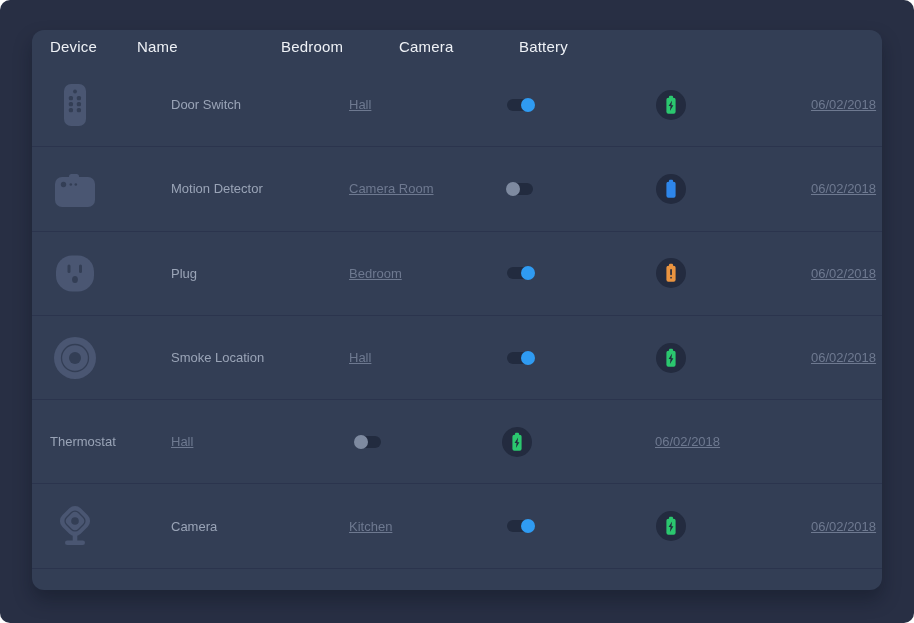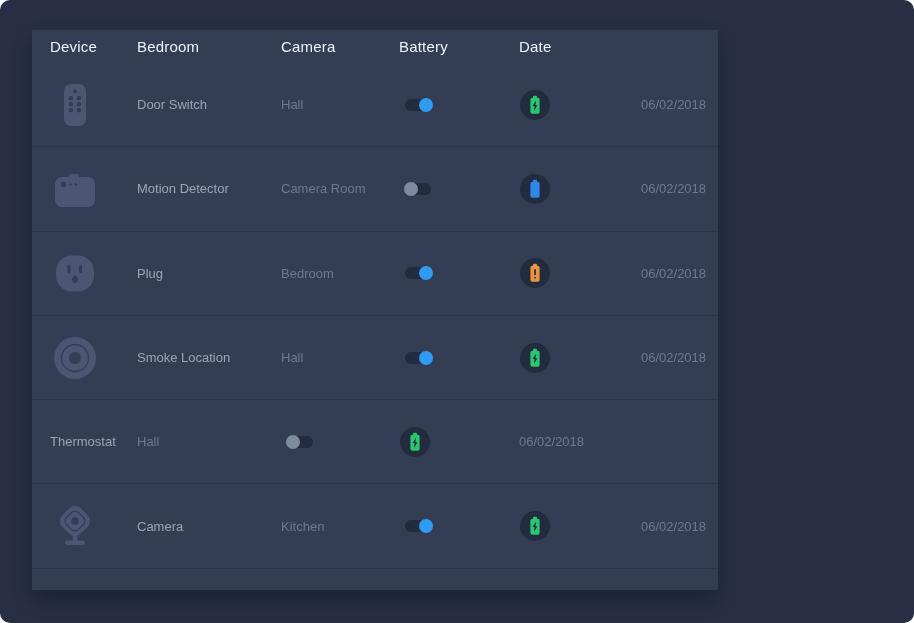--- a/index.html
+++ b/index.html
@@ -20,44 +20,45 @@
     --battery-full:#2e86ea;
     --battery-low:#ea9440;
   }
   .window{
     position:relative; width:914px; height:623px;
     background:var(--window-bg);
     border-radius:10px; overflow:hidden;
     box-sizing:border-box; padding:30px 32px;
   }
   .card{
-    width:686px; height:560px;
+    width:850px; height:560px;
     background:var(--card-bg);
-    border-radius:1px;
+    border-radius:12px;
     box-shadow:0 10px 18px rgba(10,14,25,0.35);
     box-sizing:border-box;
     overflow:hidden;
   }
   .grid-row{
     display:grid;
     grid-template-columns:87px 144px 118px 120px 122px 170px 1fr;
     padding:0 36px 0 18px;
     align-items:center;
   }
   .header-row{ height:33px; }
   .header-row .col{
     color:var(--header-text); font-size:15px; letter-spacing:.2px;
   }
   .row{
     height:84.3px;
     border-bottom:1px solid var(--divider);
     box-sizing:border-box;
+    gap:34px;
   }
   .cell-name{ color:var(--name-text); font-size:13px; }
-  .cell-dim{ color:var(--dim-text); font-size:13px; }
+  .cell-dim{ color:var(--dim-text); font-size:13px;text-decoration:underline; }
 
   
   .device-icon{ width:46px; height:46px; margin-left:2px; display:block; }
   .device-icon .shape{ fill:var(--icon); }
   .device-icon .detail{ fill:var(--card-bg); }
   .device-icon .detail-stroke{ fill:none; stroke:var(--card-bg); stroke-width:1.3px; }
   .thermo-text{ font-family:"Liberation Sans",sans-serif; font-size:11px; font-weight:bold; }
 
   
   .toggle{
@@ -95,24 +96,24 @@
   .kebab .dot{ width:3px; height:3px; border-radius:50%; background:#8d97ab; }
 </style>
 </head>
 <body>
 
 <div class="window">
   <div class="card">
 
     <div class="grid-row header-row">
       <div class="col">Device</div>
+      <div class="col">Name</div>
       <div class="col">Bedroom</div>
       <div class="col">Camera</div>
       <div class="col">Battery</div>
-      <div class="col">Date</div>
       <div class="col"></div>
     </div>
 
     <div class="rows">
   <div class="grid-row row">
     <div class="cell icon-slot">
             <svg class="device-icon" viewBox="0 0 46 46">
     <rect class="shape" x="12" y="2" width="22" height="42" rx="7"></rect>
     <circle class="detail" cx="23" cy="9.5" r="1.9"></circle>
     <rect class="detail" x="16.8" y="14" width="4.2" height="4.2" rx="1.5"></rect>

